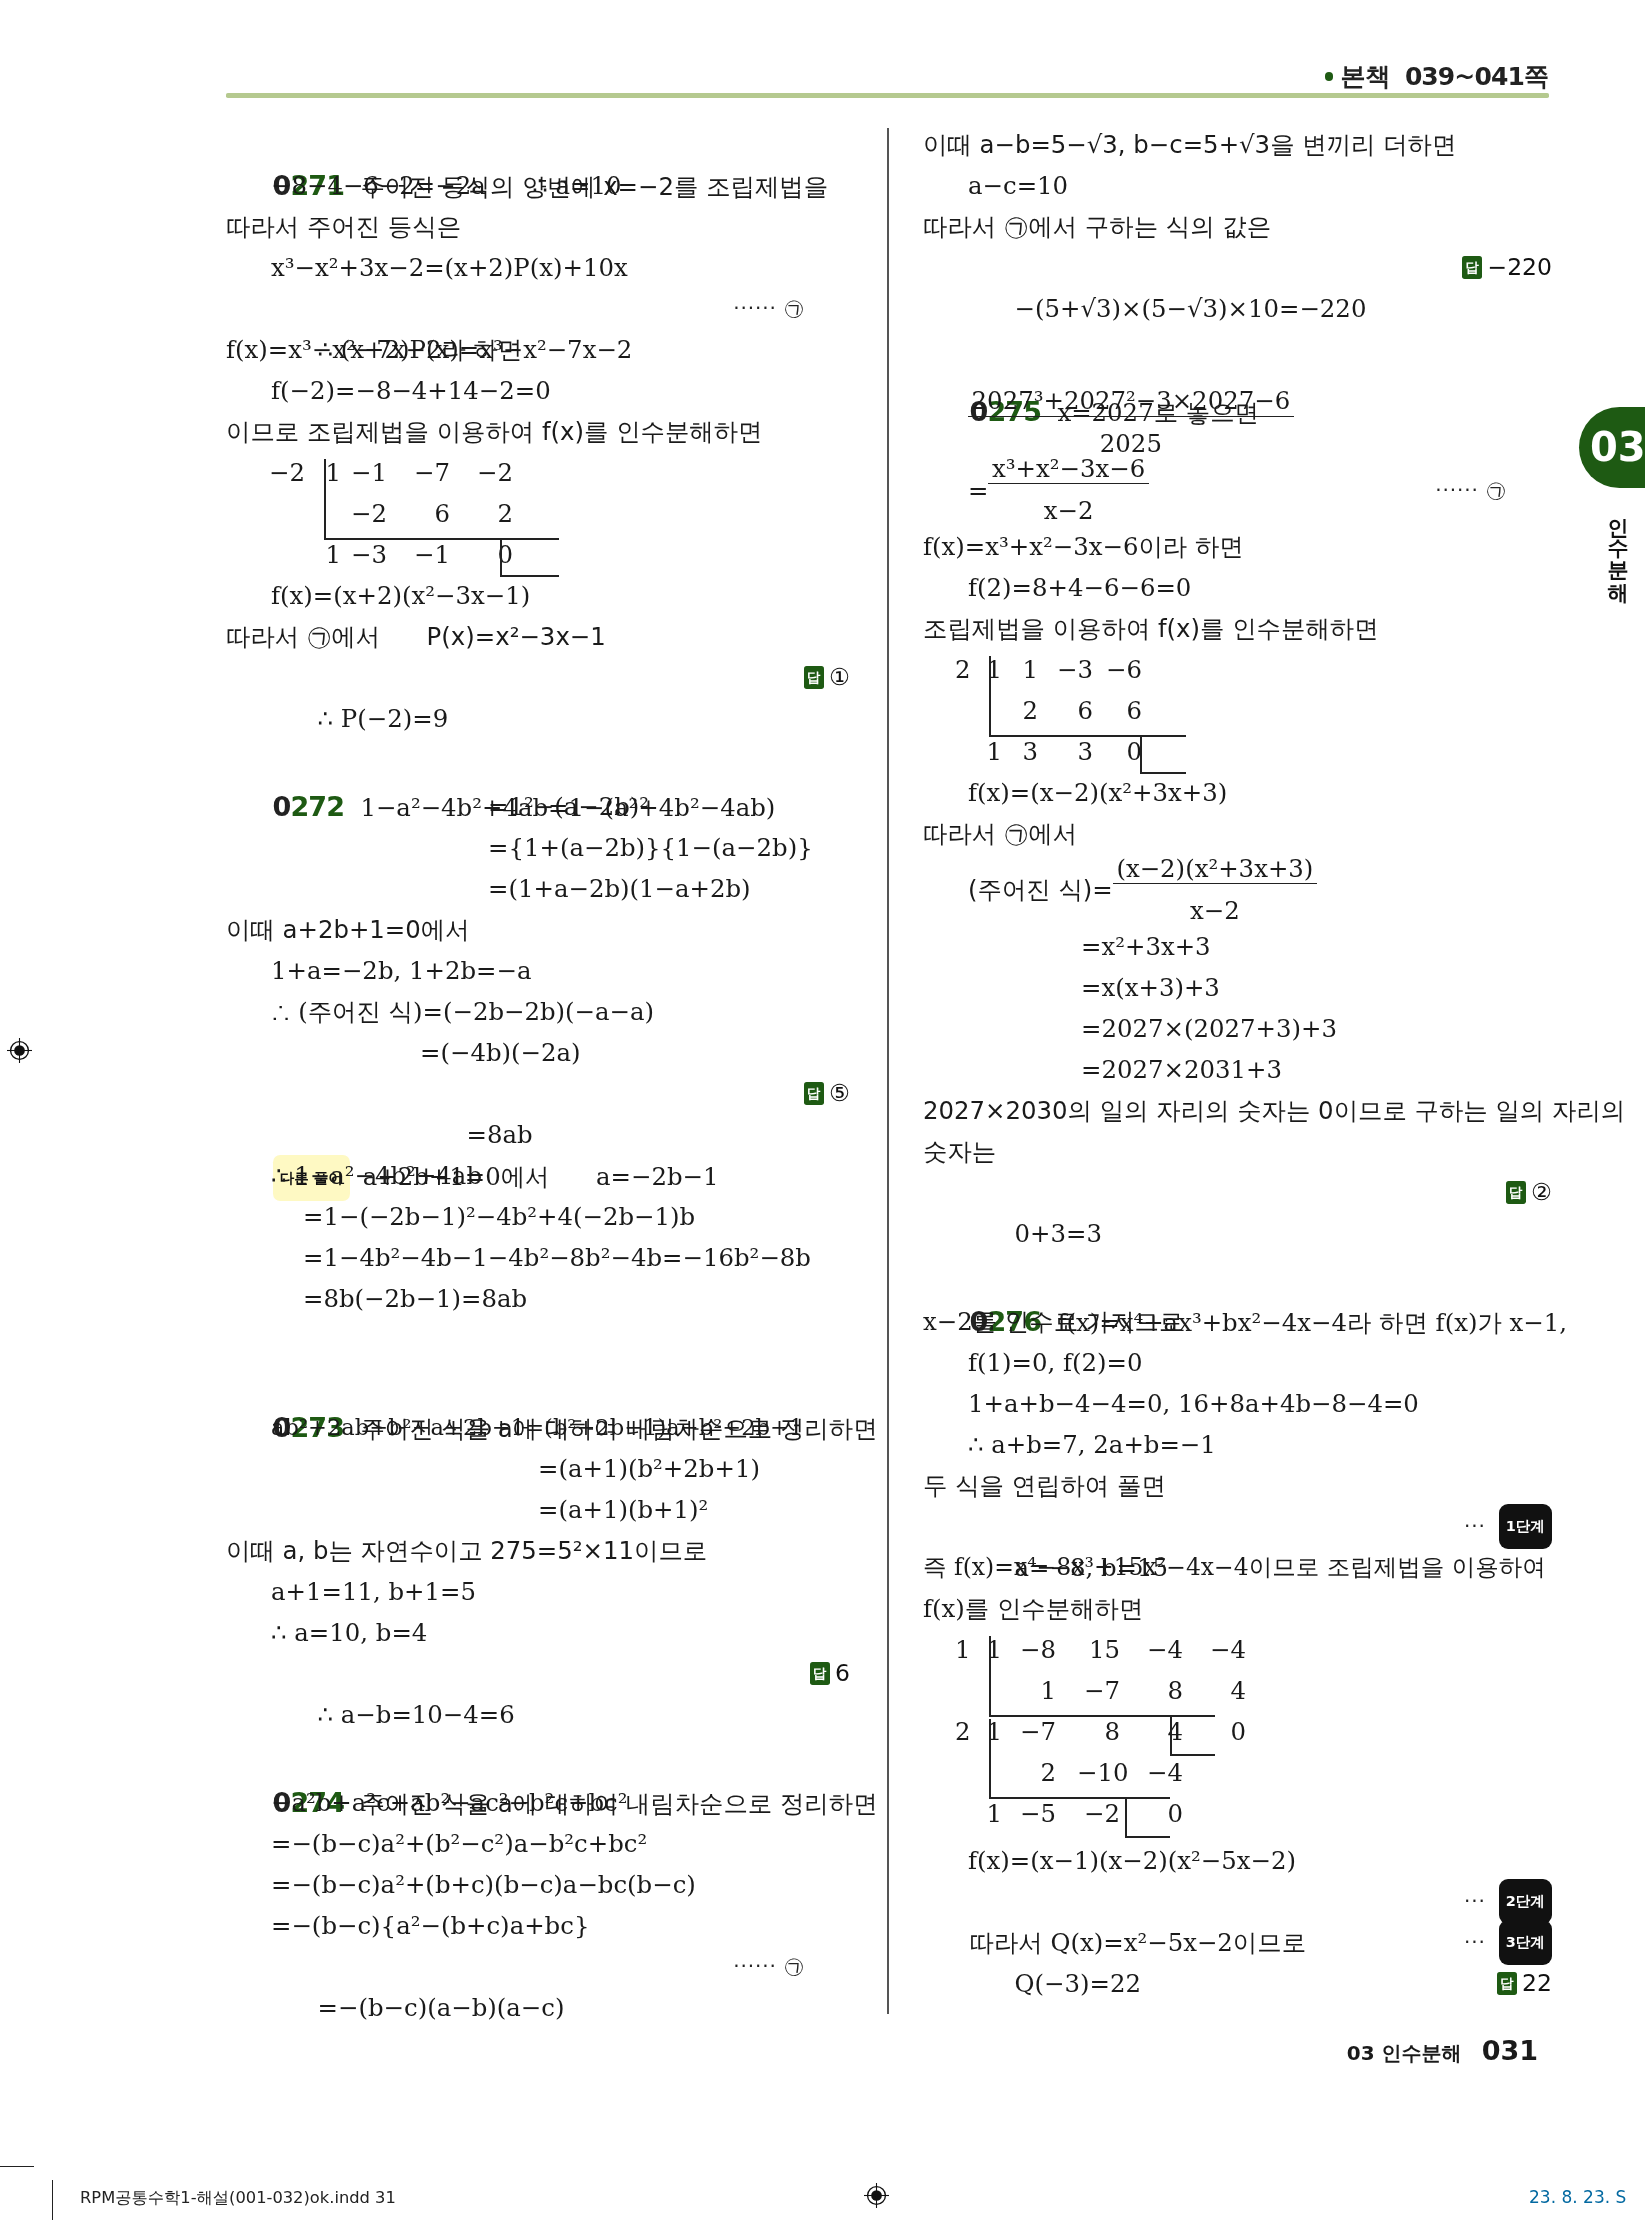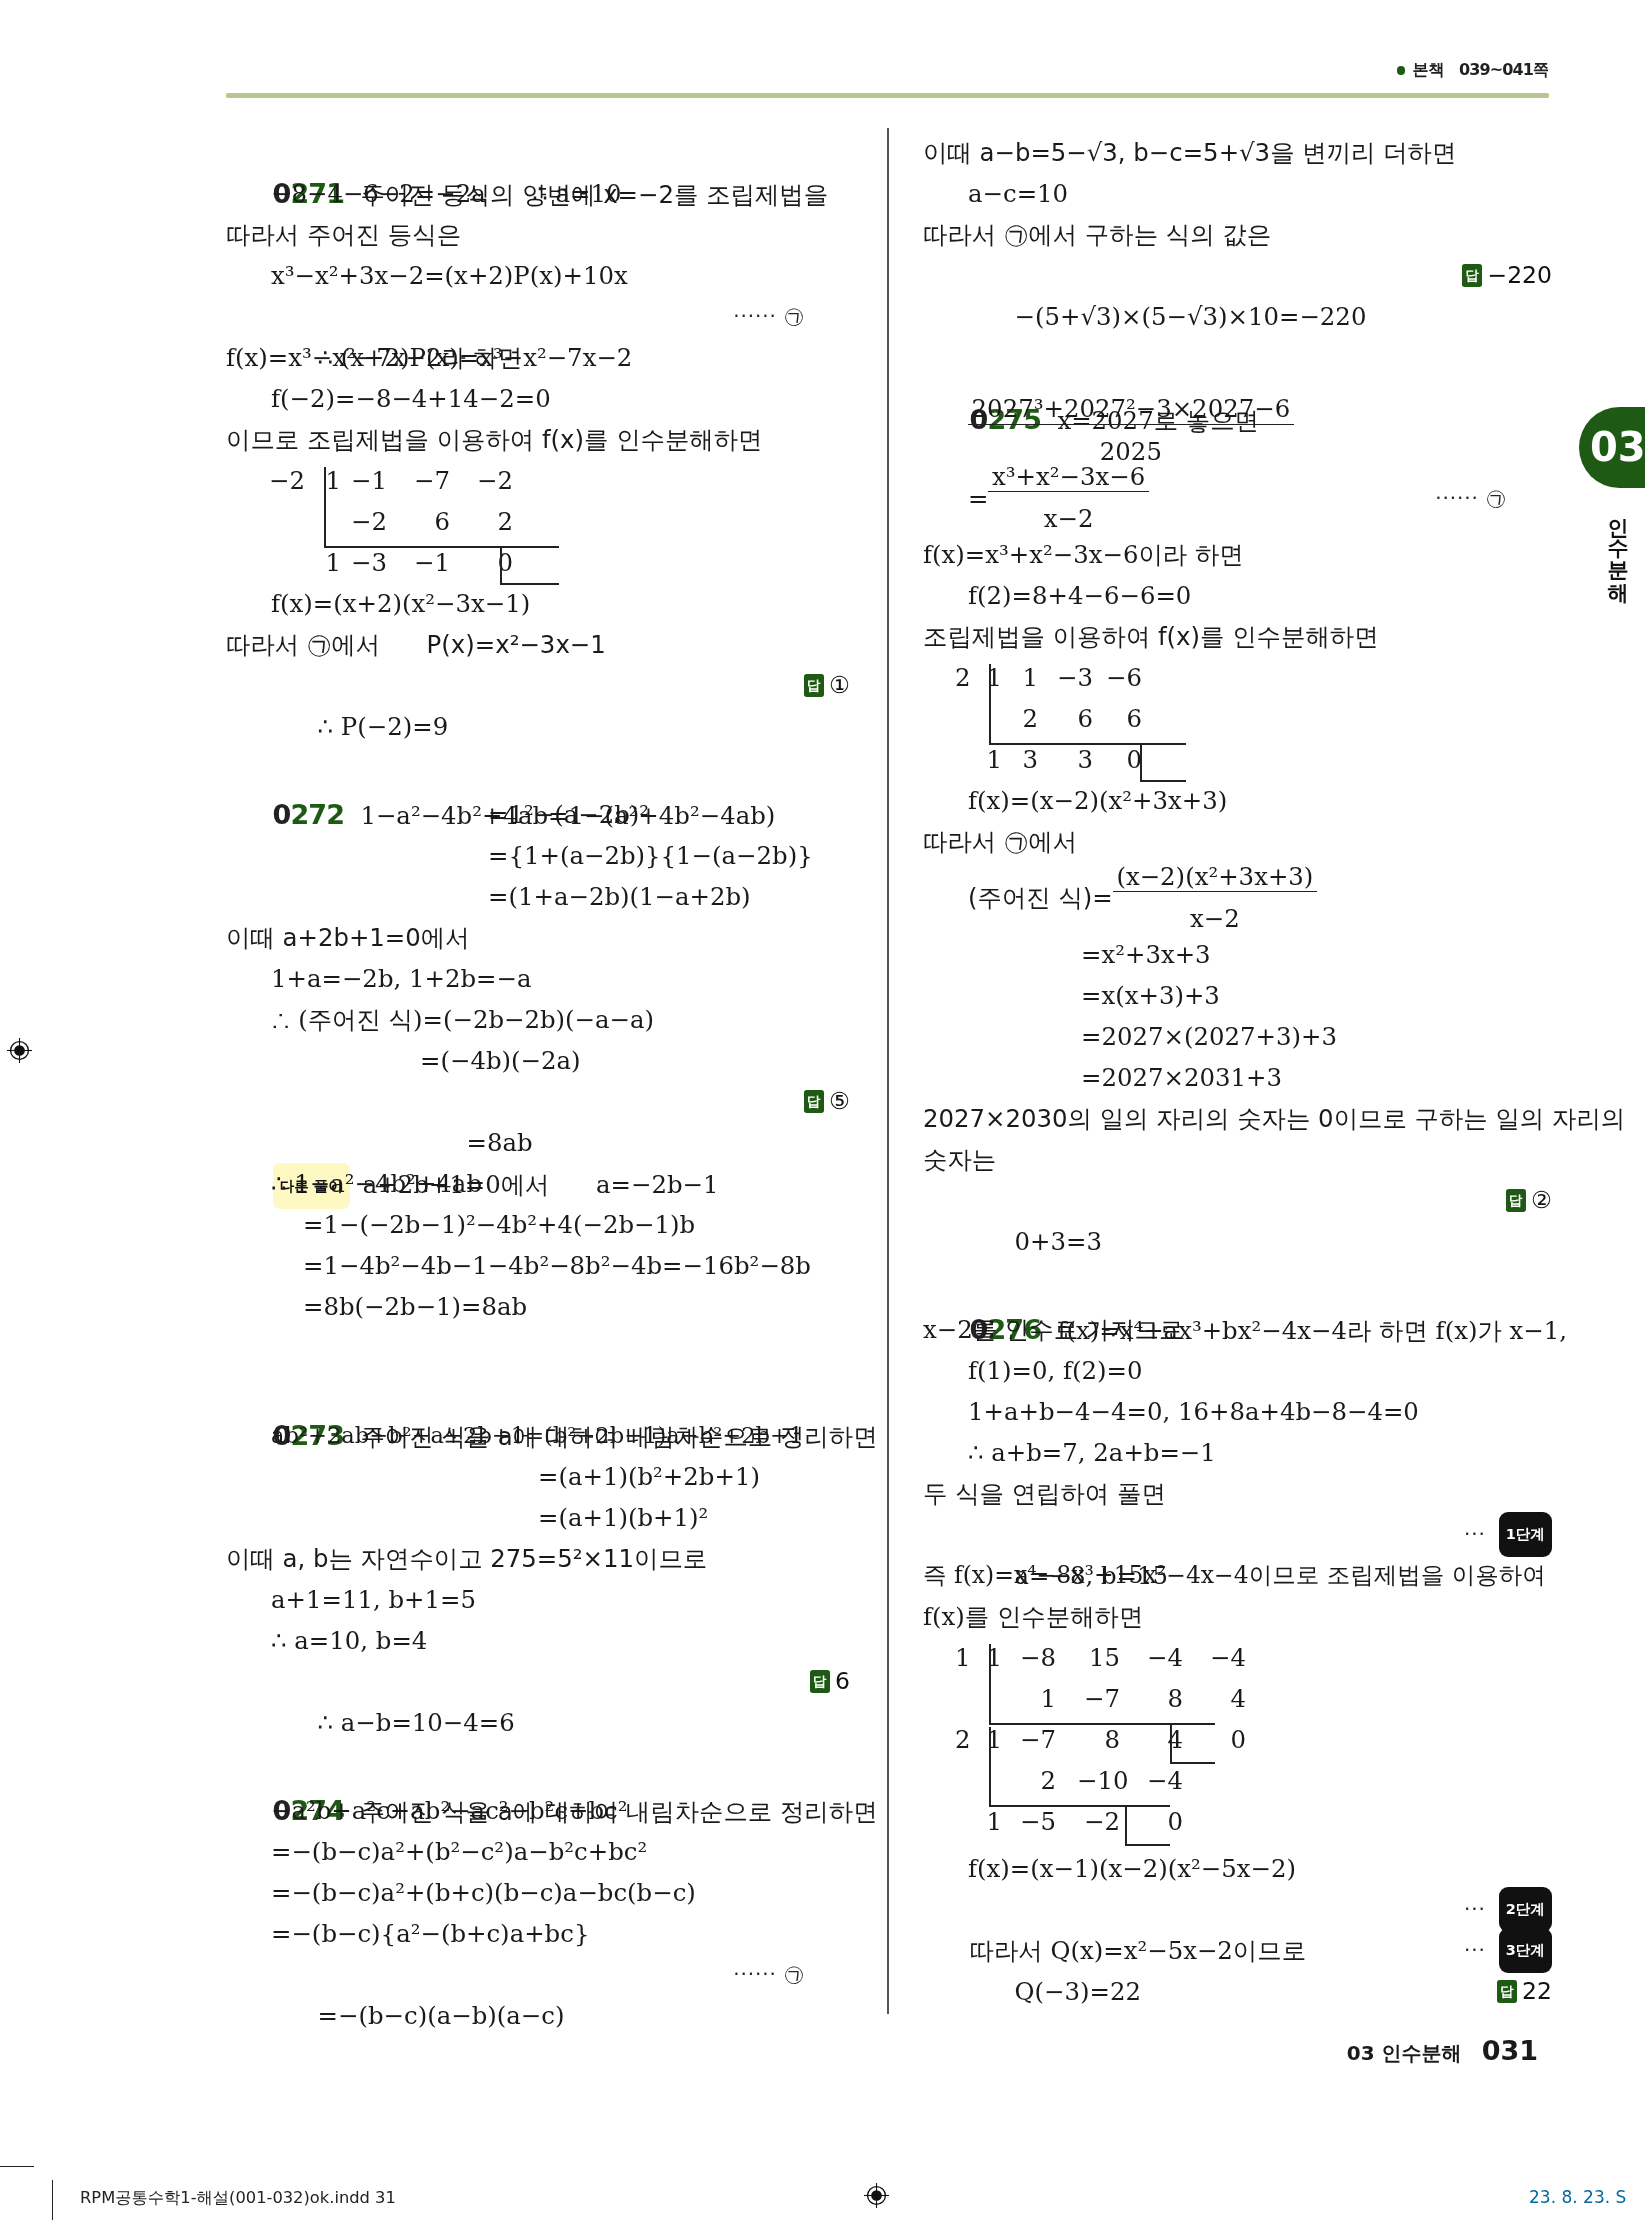--- a/index.html
+++ b/index.html
@@ -5,33 +5,33 @@
   html, body { margin: 0; padding: 0; background: #ffffff; }
   body {
     width: 1645px; height: 2221px; position: relative; overflow: hidden;
     font-family: "DejaVu Serif", "Liberation Serif", serif;
     color: #1a1a1a;
   }
   .kr { font-family: "DejaVu Sans", "Liberation Sans", sans-serif; }
   .header-ref {
     position: absolute; top: 60px; right: 97px;
     font-family: "DejaVu Sans", "Liberation Sans", sans-serif;
-    font-size: 16px; font-weight: bold; color: #222;
+    font-size: 25px; font-weight: bold; color: #222;
     display: flex; align-items: center; gap: 7.2px;
   }
   .header-ref .dot { width: 8.1px; height: 8.1px; border-radius: 50%; background: #1e5a13; display: inline-block; }
   .header-ref .pages { margin-left: 7.2px; letter-spacing: -0.9px; }
   .header-rule {
     position: absolute; top: 93px; left: 226px; width: 1323px; height: 5.4px;
     background: #b5c98f; border-radius: 1.8px;
   }
   .col-divider {
     position: absolute; left: 887px; top: 128px; width: 1.8px; height: 1886px; background: #555;
   }
-  .column { position: absolute; top: 132px; }
+  .column { position: absolute; top: 124px; }
   .col-left { left: 226px; width: 624px; }
   .col-right { left: 923px; width: 629px; }
   .line {
     height: 41px; line-height: 41px; font-size: 24.4px; white-space: pre;
     position: relative;
   }
   .line.in1 { padding-left: 45px; }
   .gap { height: 47px; }
   .prob-no {
     font-family: "DejaVu Sans", "Liberation Sans", sans-serif;

